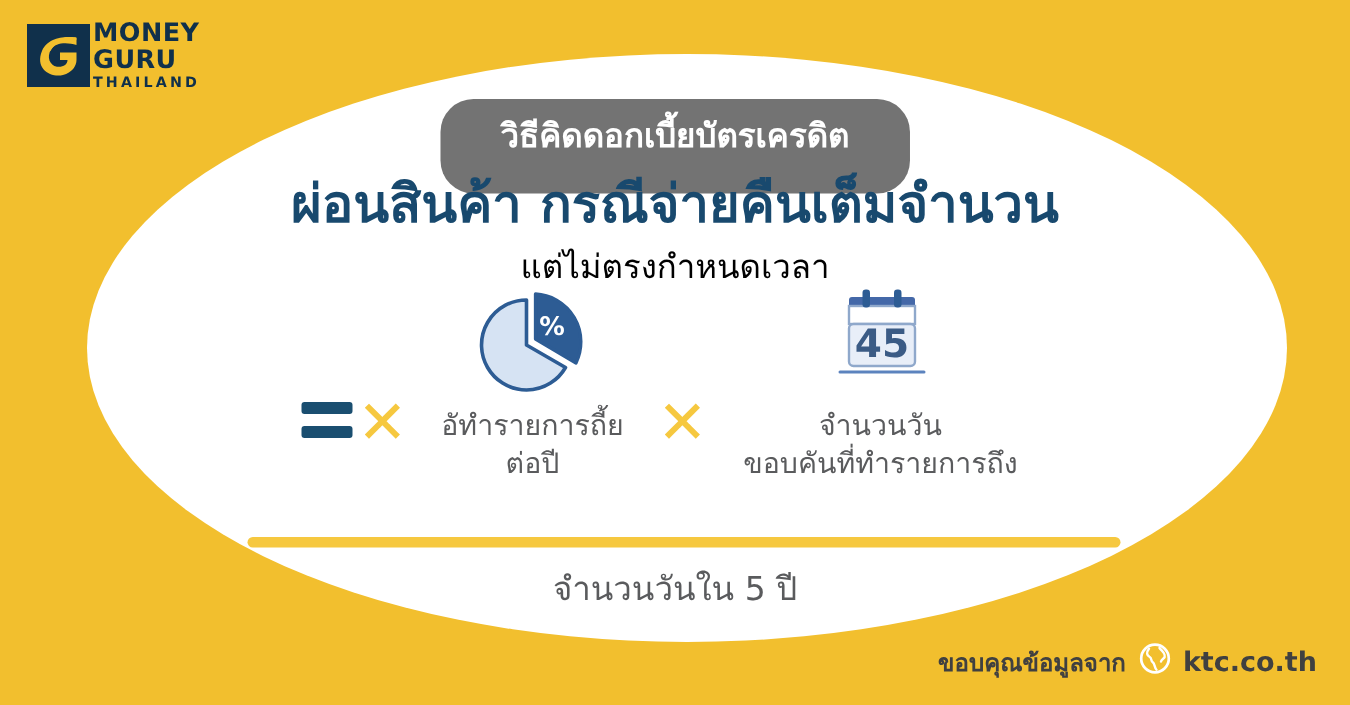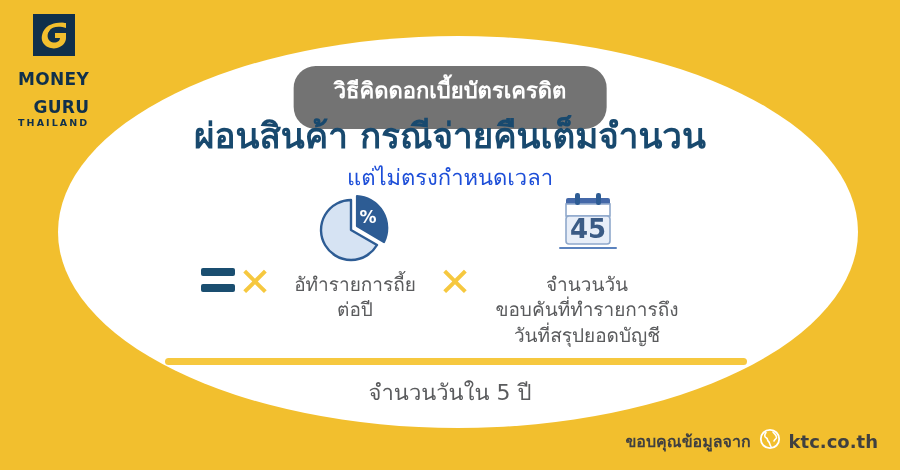--- a/index.html
+++ b/index.html
@@ -28,43 +28,42 @@
     border-radius: 50%;
   }
 
   
   .logo {
     position: absolute;
     left: 18px;
     top: 14px;
     display: flex;
     align-items: center;
-    gap: 15px;
+    gap: 2px;
     z-index: 6;
-    flex-direction: column;
   }
   .logo-mark {
     width: 42px;
     height: 42px;
     background: #10304B;
     position: relative;
     flex: 0 0 auto;
   }
   .logo-words {
     display: flex;
     flex-direction: column;
     line-height: 1;
   }
   .logo-money, .logo-guru {
     font-size: 17px;
     font-weight: bold;
     color: #10304B;
     letter-spacing: 0.3px;
   }
-  .logo-guru { margin-top: 11px; text-align: right; }
+  .logo-guru { margin-top: 1px; }
   .logo-thailand {
     font-size: 9.5px;
     font-weight: bold;
     color: #10304B;
     letter-spacing: 2.1px;
     margin-top: 2px;
   }
 
   
   .badge {
@@ -93,21 +92,21 @@
     white-space: nowrap;
     z-index: 5;
   }
   .subhead {
     position: absolute;
     left: 0;
     right: 0;
     top: 160px;
     text-align: center;
     font-size: 22px;
-    color: #1d4ed8;
+    color: #000000;
     white-space: nowrap;
     z-index: 5;
   }
 
   
   .formula {
     position: absolute;
     left: 0;
     right: 0;
     top: 190px;
@@ -268,21 +267,20 @@
           <rect x="20" y="26" width="44" height="28" rx="3" fill="#E8EEF8" stroke="#8FA8CB" stroke-width="1.6"></rect>
           <rect x="29" y="3" width="5" height="12" rx="2.2" fill="#2D5C94"></rect>
           <rect x="50" y="3" width="5" height="12" rx="2.2" fill="#2D5C94"></rect>
           <line x1="14" y1="58" x2="70" y2="58" stroke="#5C83BE" stroke-width="2" stroke-linecap="round"></line>
           <text x="42" y="48" font-family="DejaVu Sans, sans-serif" font-size="26" font-weight="bold" fill="#3B5B85" text-anchor="middle">45</text>
         </svg>
       </div>
       <div class="term-label">
         <div>จำนวนวัน</div>
         <div>ขอบคันที่ทำรายการถึง</div>
-        <div>วันที่สรุปยอดบัญชี</div>
       </div>
     </div>
 
   </div>
 
   <div class="frac-bar"></div>
   <div class="denominator">จำนวนวันใน 5 ปี</div>
 
   <div class="credit">
     <span>ขอบคุณข้อมูลจาก</span>

